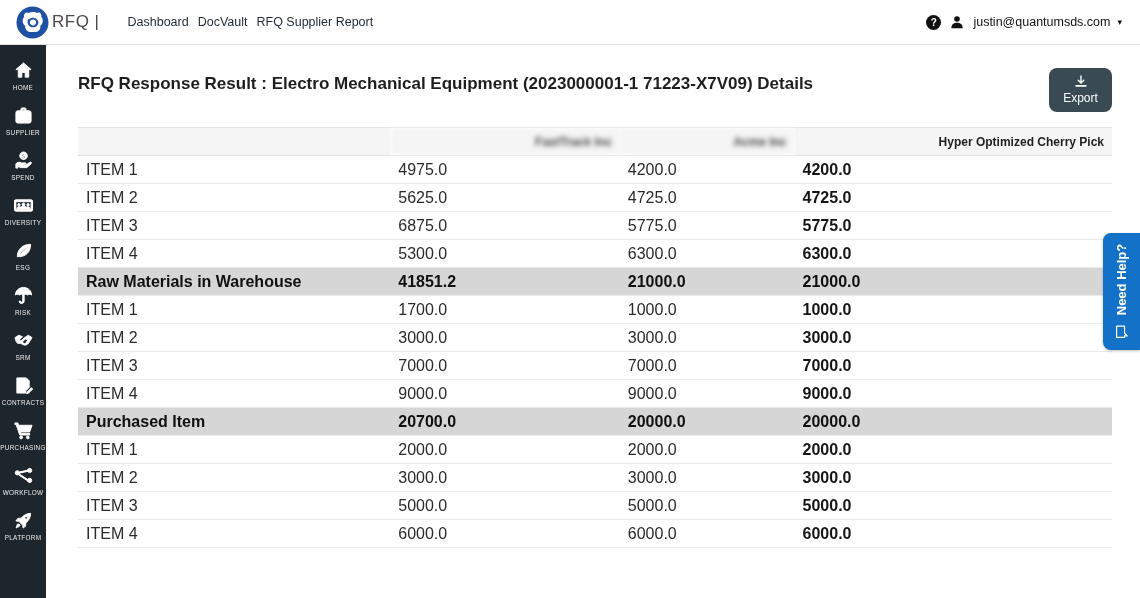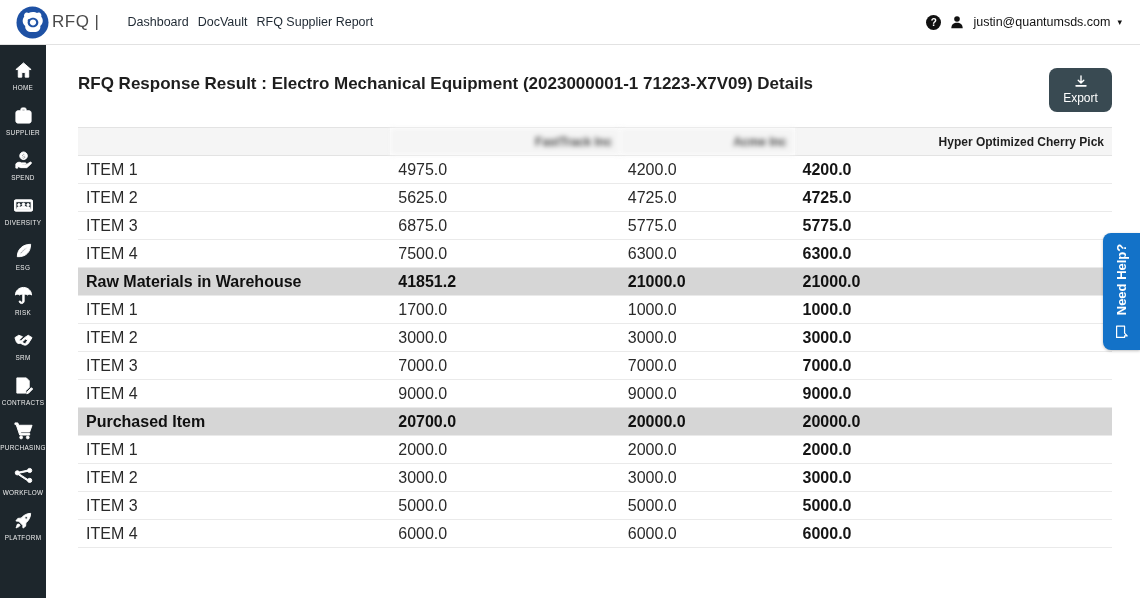--- a/index.html
+++ b/index.html
@@ -218,21 +218,21 @@
           <td class="col4">4725.0</td>
         </tr>
         <tr>
           <td>ITEM 3</td>
           <td>6875.0</td>
           <td>5775.0</td>
           <td class="col4">5775.0</td>
         </tr>
         <tr>
           <td>ITEM 4</td>
-          <td>7500.0</td>
+          <td>5300.0</td>
           <td>6300.0</td>
           <td class="col4">6300.0</td>
         </tr>
         <tr class="summary">
           <td>Raw Materials in Warehouse</td>
           <td>41851.2</td>
           <td>21000.0</td>
           <td class="col4">21000.0</td>
         </tr>
         <tr>

